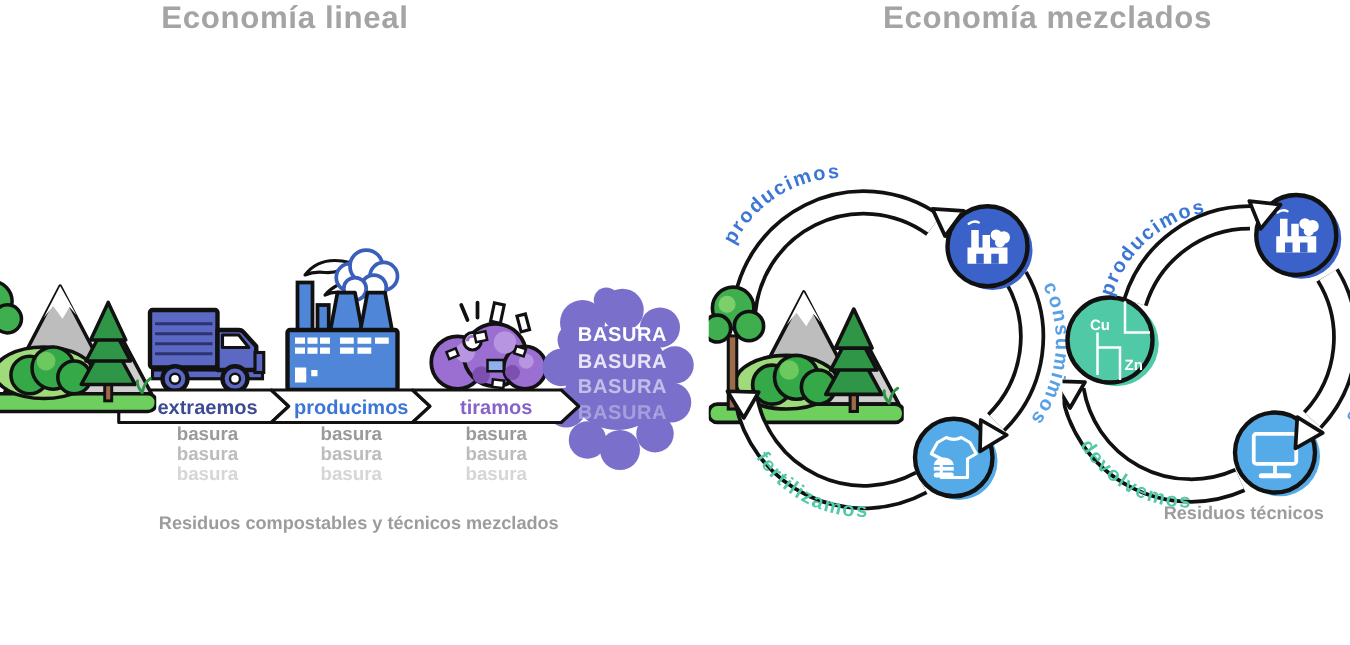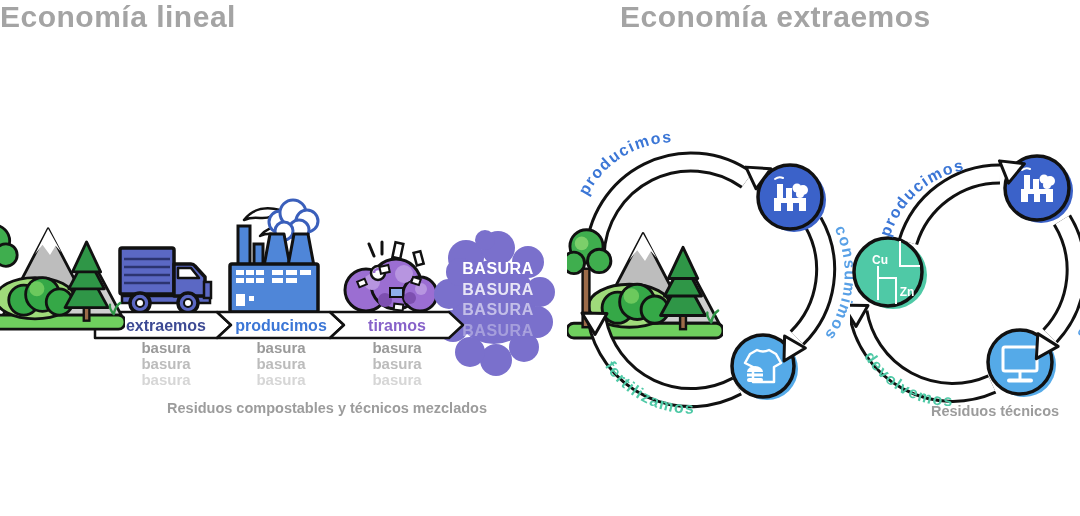--- a/index.html
+++ b/index.html
@@ -1,19 +1,19 @@
 <!DOCTYPE html>
 <html><head>
 <meta charset="utf-8">
 <style>
   html,body{margin:0;padding:0;background:#fff;}
   .canvas{position:relative;width:1080px;height:516px;background:#fff;overflow:hidden;
           font-family:"Liberation Sans","DejaVu Sans",sans-serif;}
   .abs{position:absolute;}
-  .title{font-size:30px;font-weight:bold;color:#a4a4a4;text-align:left;letter-spacing:.5px;}
+  .title{font-size:25px;font-weight:bold;color:#a4a4a4;text-align:center;letter-spacing:.5px;}
   .caption{font-size:14.5px;font-weight:bold;color:#9c9c9c;text-align:center;}
   .basura-col{width:120px;text-align:center;font-size:15px;font-weight:bold;line-height:16px;}
   .basura-col div:nth-child(1){color:#9a9a9a;}
   .basura-col div:nth-child(2){color:#bcbcbc;}
   .basura-col div:nth-child(3){color:#d6d6d6;}
   .blob-lines{width:104px;text-align:center;font-size:16px;font-weight:bold;color:#fff;
               line-height:20.5px;letter-spacing:.5px;}
   .blob-lines div:nth-child(1){opacity:1;}
   .blob-lines div:nth-child(2){opacity:.82;}
   .blob-lines div:nth-child(3){opacity:.55;}
@@ -52,21 +52,21 @@
         <rect x="116" y="98" width="6" height="20" fill="#9c6b49" stroke="#111" stroke-width="2.5"></rect>
         <polygon points="96,104 119,62 142,104" fill="#2f9647" stroke="#111" stroke-width="3" stroke-linejoin="round"></polygon>
         <polygon points="100,84 119,48 138,84" fill="#2f9647" stroke="#111" stroke-width="3" stroke-linejoin="round"></polygon>
         <polygon points="104,66 119,34 134,66" fill="#2f9647" stroke="#111" stroke-width="3" stroke-linejoin="round"></polygon>
         <path d="M148,111 q2,-9 7,-12 M148,111 q-5,-6 -4,-10" fill="none" stroke="#2f9647" stroke-width="2.5" stroke-linecap="round"></path>
       </symbol>
     </defs>
   </svg>
 
   <div class="abs title" style="left:0;top:64;width:456px;">Economía lineal</div>
-  <div class="abs title" style="left:620px;top:64;width:436px;">Economía extraemos</div>
+  <div class="abs title" style="left:620px;top:64;width:436px;">Economía mezclados</div>
 
   <svg style="left:116px;top:242px;" width="100" height="80" viewBox="0 0 100 80">
     <rect x="6" y="54" width="88" height="7" fill="#5b68c4" stroke="#111" stroke-width="2.5"></rect>
     <rect x="4" y="6" width="54" height="46" rx="2" fill="#5b68c4" stroke="#111" stroke-width="3.5"></rect>
     <path d="M8,17 H54 M8,25 H54 M8,33 H54 M8,41 H54" stroke="#2c3470" stroke-width="2.5"></path>
     <path d="M58,22 h17 a5,5 0 0 1 4,2 l10,11 v19 h-31 z" fill="#5b68c4" stroke="#111" stroke-width="3.5" stroke-linejoin="round"></path>
     <polygon points="62,26 75,26 83,36 62,36" fill="#fff" stroke="#111" stroke-width="2.5" stroke-linejoin="round"></polygon>
     <rect x="88" y="40" width="7" height="16" fill="#5b68c4" stroke="#111" stroke-width="2.5"></rect>
     <circle cx="24" cy="61" r="10" fill="#5b68c4" stroke="#111" stroke-width="3.5"></circle>
     <circle cx="24" cy="61" r="4" fill="#fff" stroke="#111" stroke-width="2"></circle>
@@ -180,21 +180,21 @@
     <div>basura</div>
     <div>basura</div>
     <div>basura</div>
   </div>
   <div class="abs basura-col" style="left:337px;top:340px;">
     <div>basura</div>
     <div>basura</div>
     <div>basura</div>
   </div>
 
-  <div class="abs caption" style="left:87px;top:400px;width:400px;text-align:right;">Residuos compostables y técnicos mezclados</div>
+  <div class="abs caption" style="left:87px;top:411px;width:400px;">Residuos compostables y técnicos mezclados</div>
 
   <svg style="left:565px;top:140px;" width="290" height="290" viewBox="0 0 290 290">
     <defs>
       <path id="tp-c1-top" d="M 20,135 A 96,96 0 0 1 180,34"></path>
       <path id="tp-c1-right" d="M 258,70 A 104,104 0 0 1 244,212"></path>
       <path id="tp-c1-bottom" d="M 24,176 A 102,102 0 0 0 180,258"></path>
     </defs>
 
     <path class="band-dark" d="M 30,116 A 96,96 0 0 1 182,40"></path>
     <path class="band-lite" d="M 30,116 A 96,96 0 0 1 182,40"></path>

